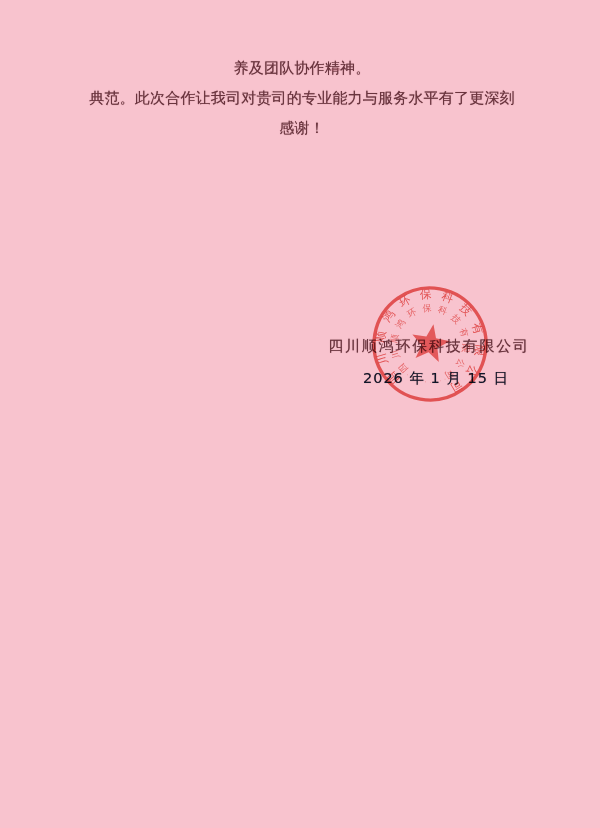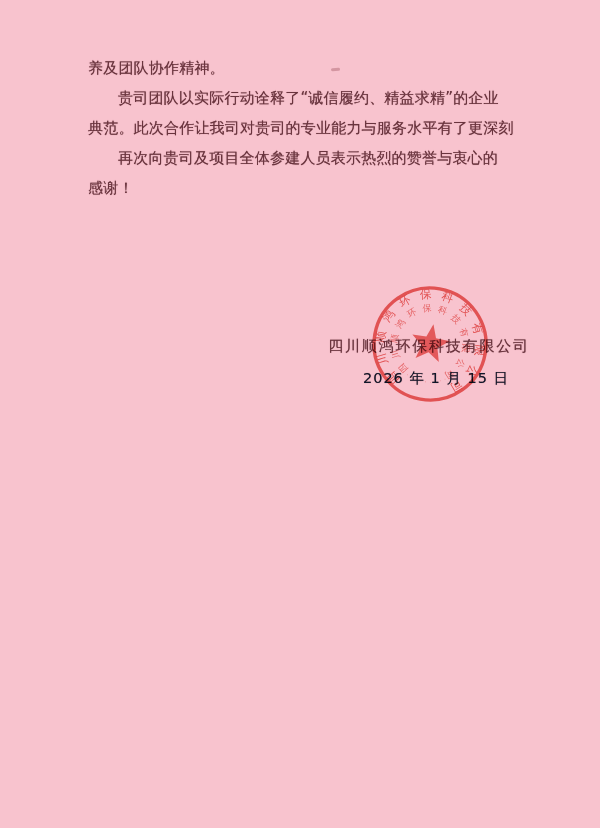--- a/index.html
+++ b/index.html
@@ -17,21 +17,21 @@
   .letter-body {
     position: absolute;
     left: 88px; top: 53px; width: 428px;
     color: #6a343e;
     font-size: 15px;
     line-height: 30px;
     letter-spacing: 0.2px;
     text-shadow: 0 0 0.7px rgba(106,52,62,0.75);
     font-weight: 500;
   }
-  .line { white-space: nowrap; }
+  .line { white-space: nowrap; text-align: center; }
   .line.indent { padding-left: 30px; }
   .stray-dash {
     position: absolute;
     left: 331px; top: 68px;
     width: 9px; height: 3px;
     background: rgba(158, 82, 94, 0.4);
     border-radius: 1.5px;
     transform: rotate(-3deg);
   }
   .signature-company {
@@ -65,23 +65,21 @@
   }
   .seal svg { width: 100%; height: 100%; }
 </style>
 </head>
 <body>
 
 <div class="page">
 
   <div class="letter-body">
     <div class="line">养及团队协作精神。</div>
-    <div class="line indent">贵司团队以实际行动诠释了“诚信履约、精益求精”的企业</div>
     <div class="line">典范。此次合作让我司对贵司的专业能力与服务水平有了更深刻</div>
-    <div class="line indent">再次向贵司及项目全体参建人员表示热烈的赞誉与衷心的</div>
     <div class="line">感谢！</div>
   </div>
 
   <div class="stray-dash"></div>
 
   <div class="signature-company">四川顺鸿环保科技有限公司</div>
   <div class="signature-date">2026 年 1 月 15 日</div>
 
   <div class="seal">
     <svg viewBox="0 0 128 128" xmlns="http://www.w3.org/2000/svg">

